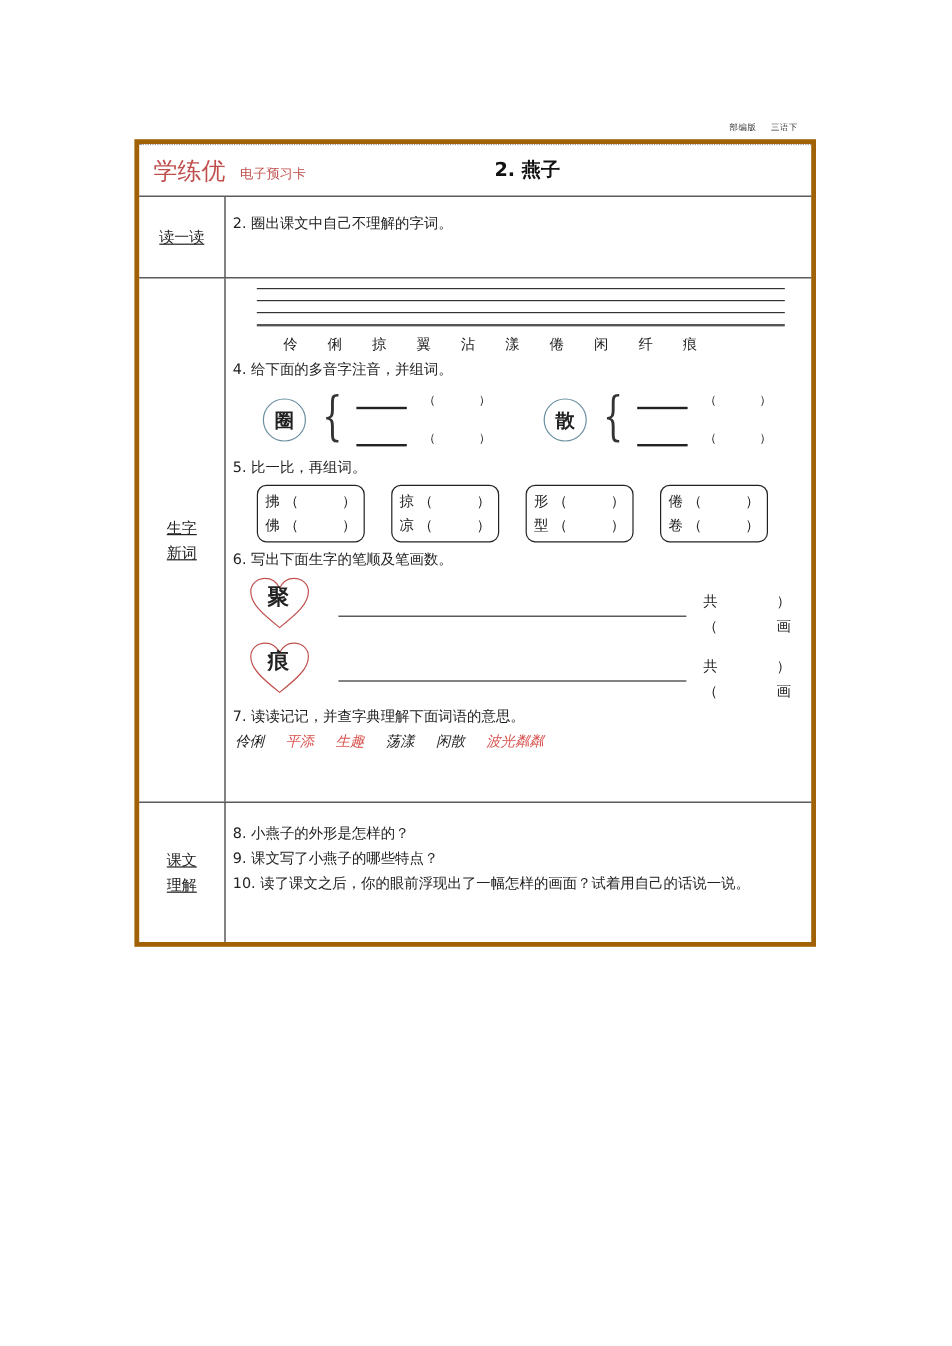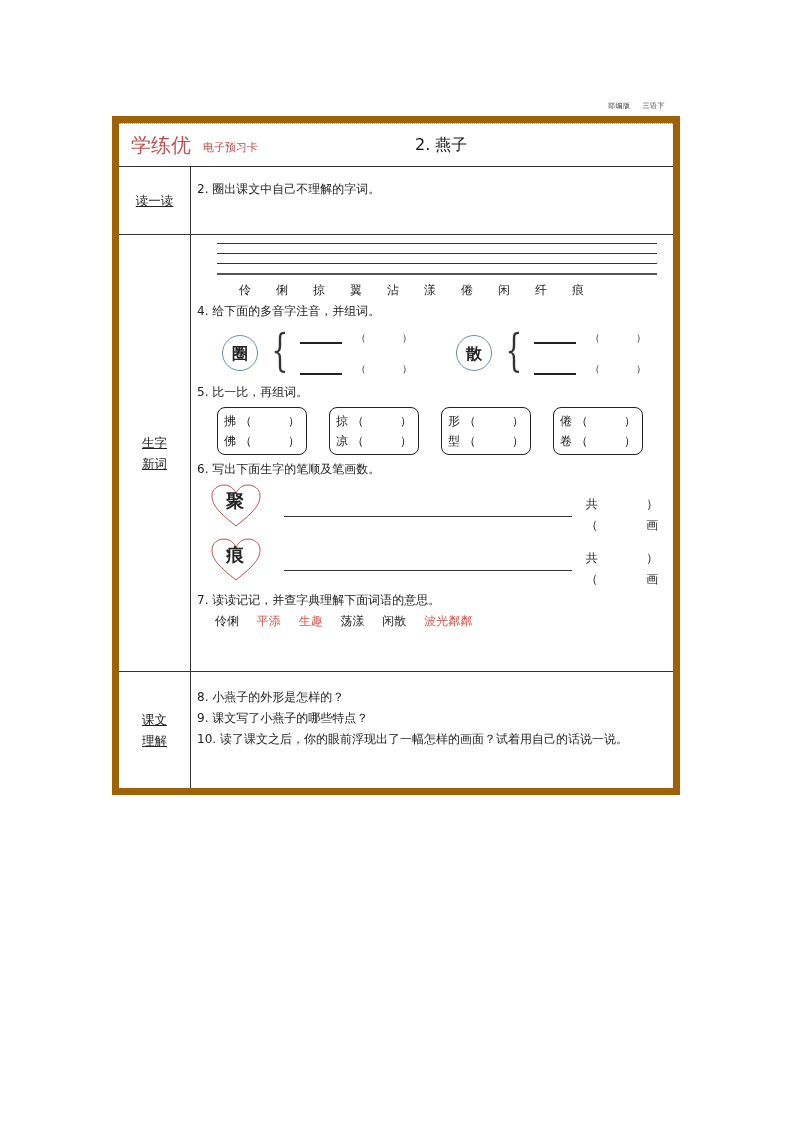--- a/index.html
+++ b/index.html
@@ -1,23 +1,23 @@
 <!DOCTYPE html>
 <html><head>
 <meta charset="utf-8">
 <style>
   html, body { margin:0; padding:0; background:#ffffff; }
   body { width:793px; height:1122px; position:relative; font-family:"DejaVu Sans", "Liberation Sans", sans-serif; color:#222; }
   .edition { position:absolute; top:101px; left:608px; font-size:7px; color:#333; letter-spacing:0.5px; }
   .edition span { margin-right:12px;margin-top:20px; }
-  .card { position:absolute; left:112px; top:116px; width:568px; border:7px solid #a16207; box-sizing:border-box; }
+  .card { position:absolute; left:112px; top:116px; width:568px; border:4px solid #a16207; box-sizing:border-box; }
   .header { height:42px; border-bottom:1px solid #333; position:relative; border-top:1px dotted #999; }
   .brand { position:absolute; left:12px; top:8px; font-size:20px; color:#c0504d; font-family:"DejaVu Serif", serif; }
   .brand-sub { position:absolute; left:84px; top:16px; font-size:11px; color:#c0504d; }
-  .title { position:absolute; left:296px; top:11px; font-size:16px; font-weight:normal; color:#111; }
+  .title { position:absolute; left:296px; top:11px; font-size:16px; font-weight:bold; color:#111; }
   .row { display:flex; border-bottom:1px solid #333; }
   .row:last-child { border-bottom:none; }
   .label { width:71px; border-right:1px solid #333; display:flex; align-items:center; justify-content:center; text-align:center; font-size:12.5px; line-height:21px; flex-shrink:0;text-decoration:underline; }
   .content { flex:1; padding:4px 6px 4px 6px; font-size:12px; line-height:21px; position:relative; }
   .r1 { height:67px; }
   .r1 .content { padding-top:12px; }
   .r2 { height:436px; }
   .r3 { height:116px; }
   .r3 .content { padding-top:15px; }
   .lines { margin:4px 0 0 20px; width:440px; }
@@ -36,21 +36,21 @@
   .boxes { display:flex; gap:22px; margin:4px 0 4px 20px; }
   .box { width:90px; height:48px; border:1px solid #222; border-radius:8px; box-sizing:border-box; padding:3px 6px; font-size:12px; line-height:20px; }
   .box .ln { display:flex; justify-content:space-between; }
   .stroke { display:flex; align-items:center; margin:2px 0 6px 14px; height:48px; }
   .heart { width:50px; height:44px; position:relative; }
   .heart svg { position:absolute; left:0; top:0; }
   .heart span { position:absolute; left:15px; top:6px; font-size:18px; font-weight:bold; }
   .wline { width:304px; border-bottom:1px solid #333; margin-left:26px; margin-top:20px; }
   .count { margin-left:14px; margin-top:18px; display:flex; gap:0; font-size:12px; }
   .count .sp { width:40px; }
-  .words { margin-left:18px; }
+  .words { margin-left:2px;font-style:italic; }
   .words span { margin-right:14px; }
   .red { color:#d9534f; }
 </style>
 </head>
 <body>
 
 <div class="edition">
   <span>部编版</span><span>三语下</span>
 </div>
 

